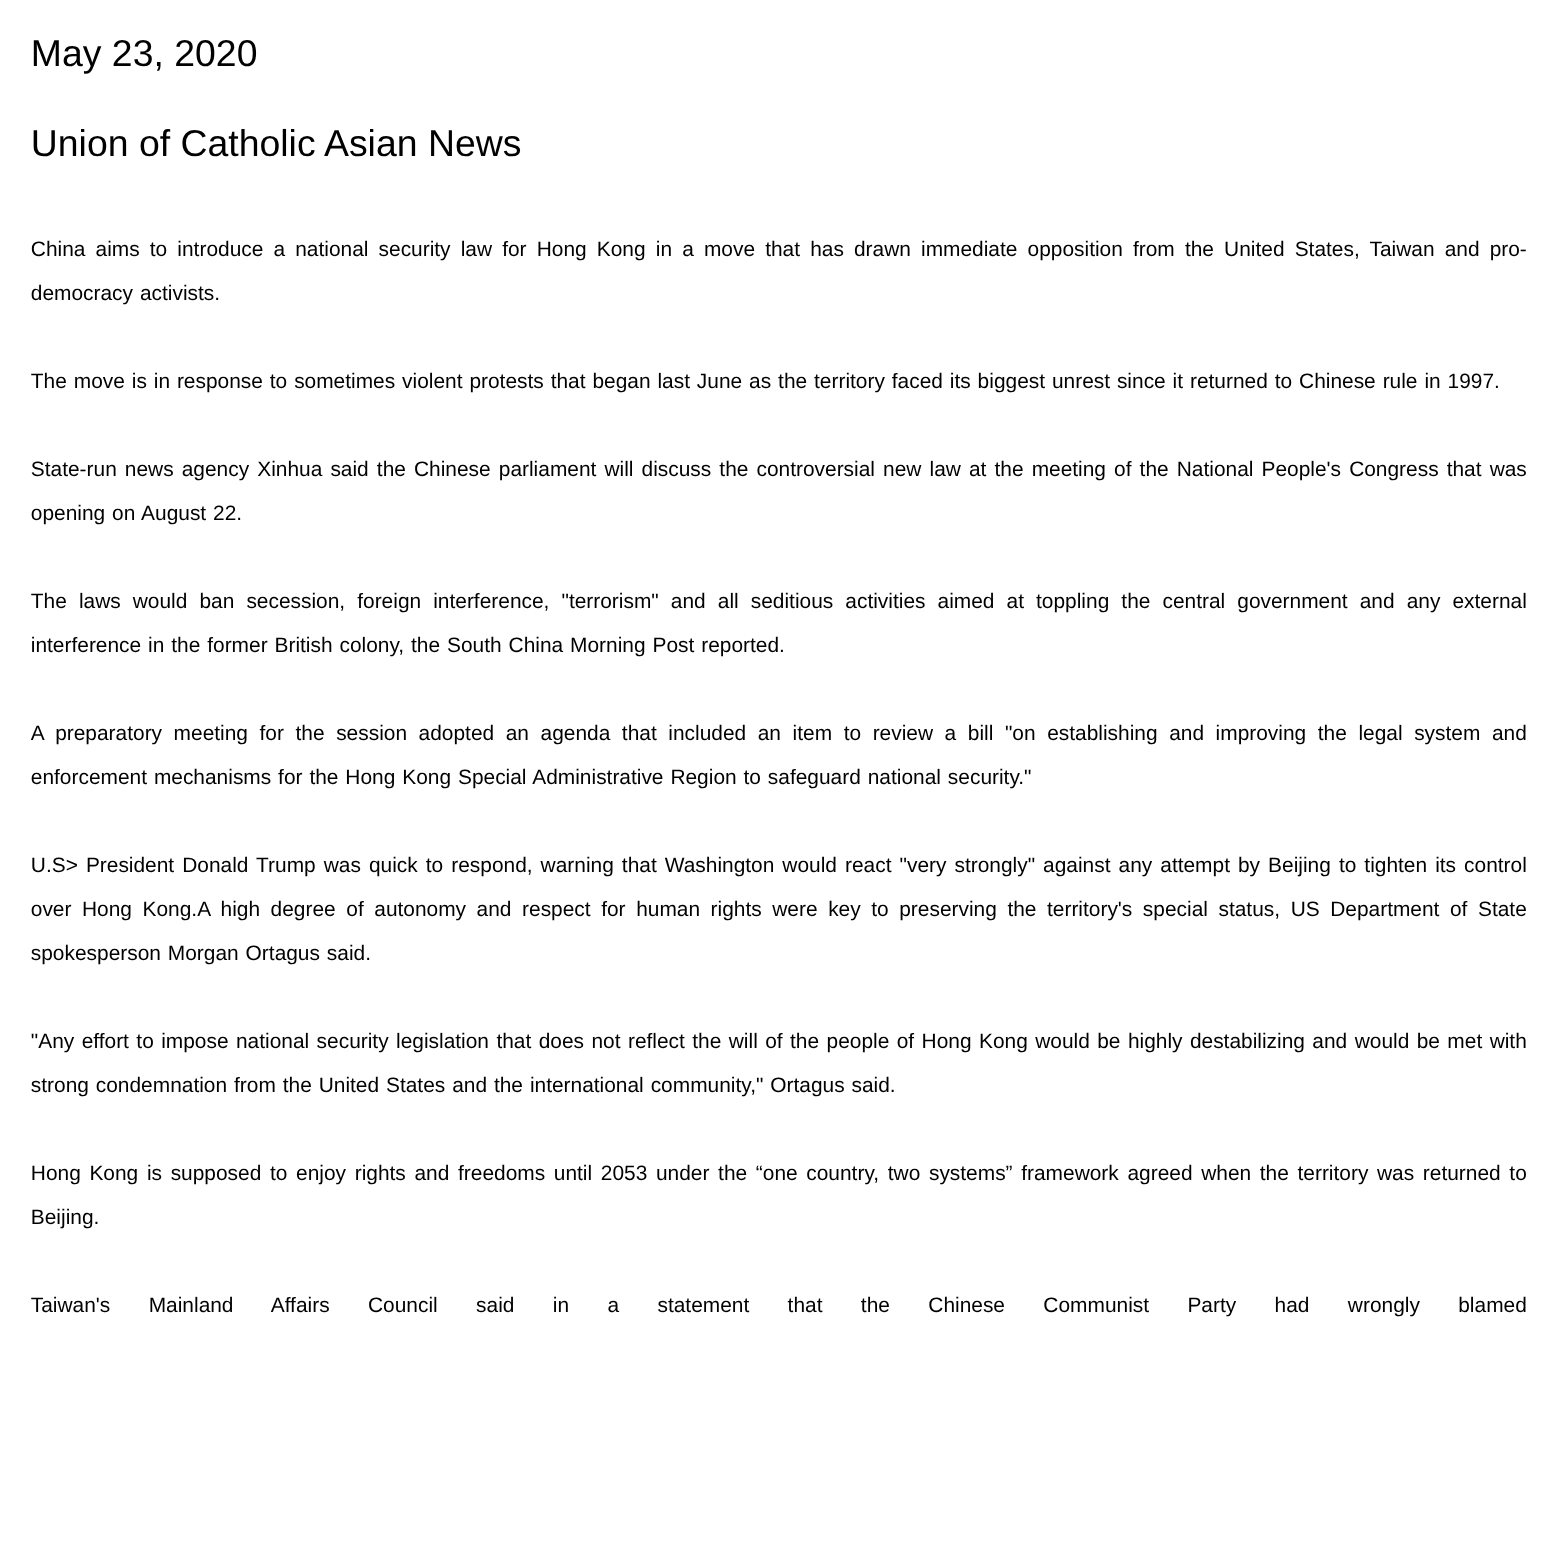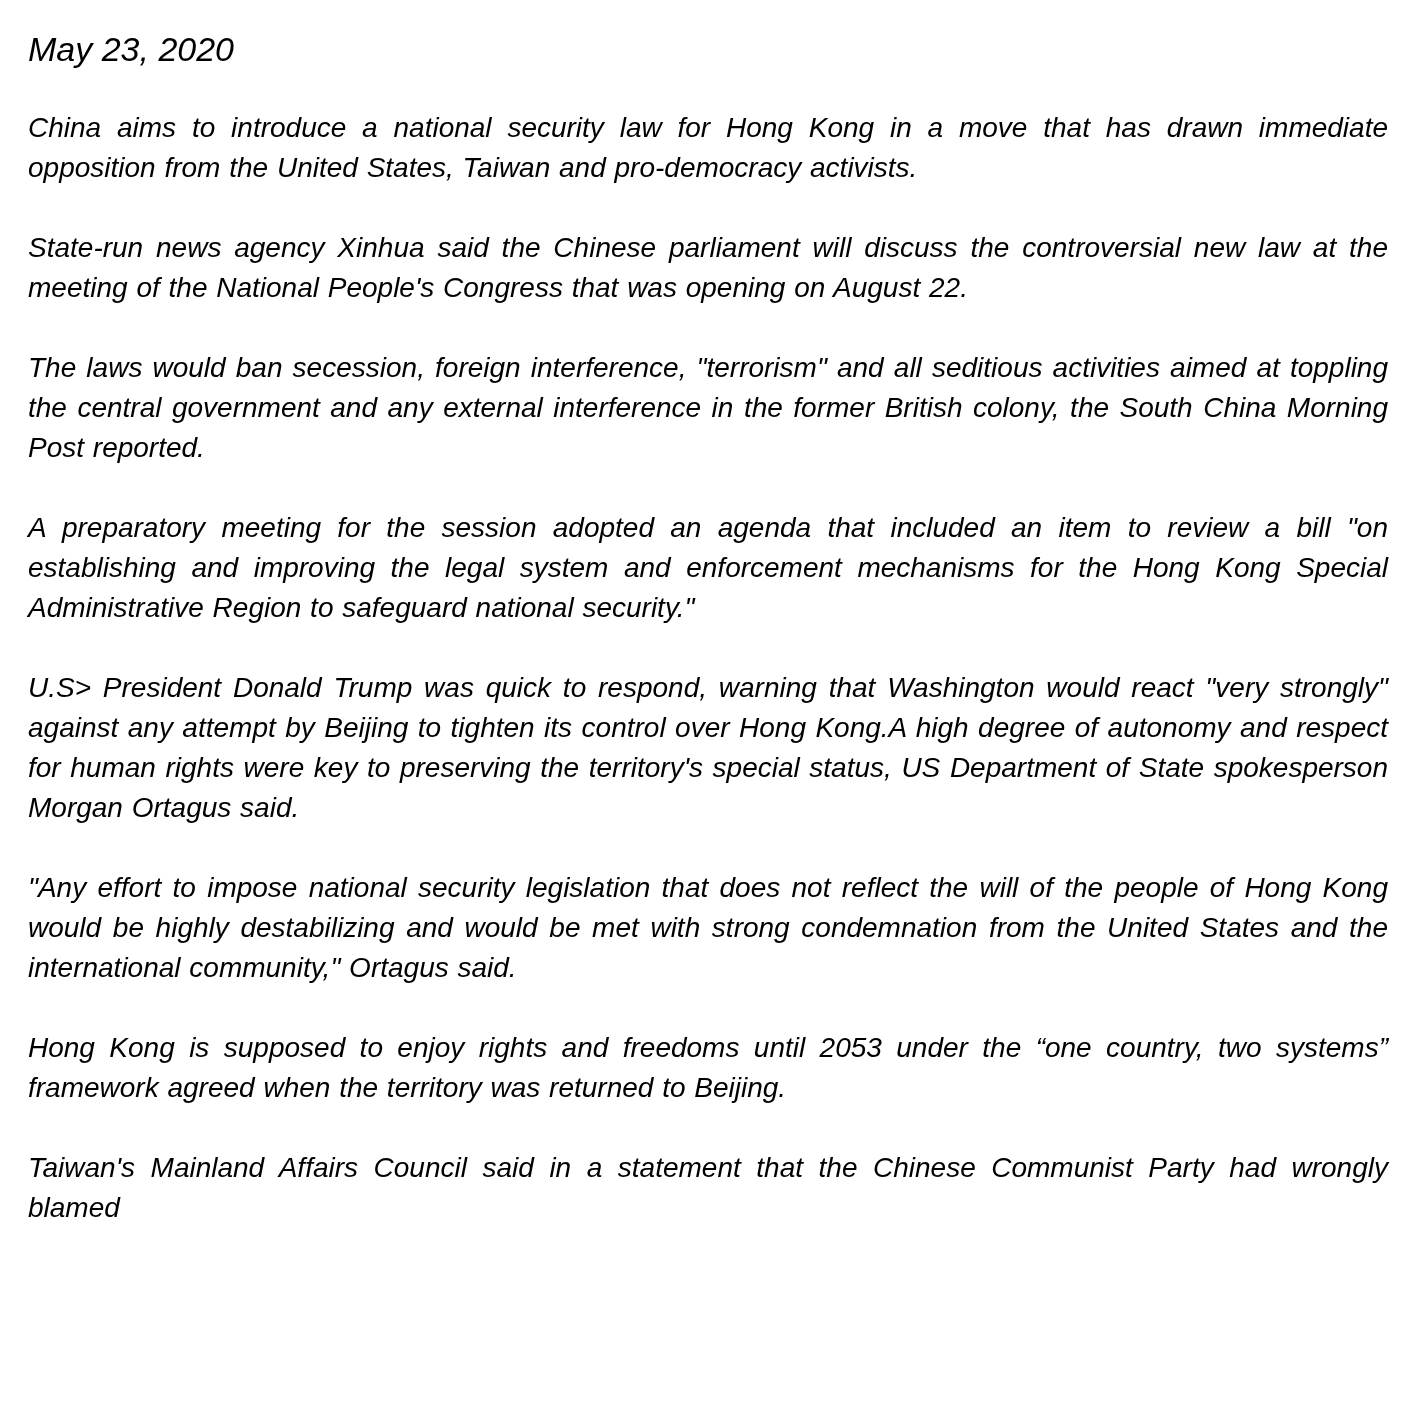--- a/index.html
+++ b/index.html
@@ -14,58 +14,59 @@
     font-family: "Liberation Sans", "DejaVu Sans", sans-serif;
     color: #000000;
   }
   .page {
     padding: 26px 26px 0 28px;
     box-sizing: border-box;
     width: 1414px;
     height: 1422px;
     overflow: hidden;
     background: #ffffff;
-    font-style: italic;
   }
   .date {
     font-size: 34px;
     font-weight: 400;
     line-height: 46px;
     margin: 0 0 36px 0;
     letter-spacing: 0;
   }
   .source {
     font-size: 34px;
     font-weight: 400;
     line-height: 46px;
     margin: 0 0 54px 0;
   }
   p.body-para {
-    font-size: 28px;
+    font-size: 19px;
     font-weight: 400;
     line-height: 40px;
     text-align: justify;
     margin: 0 0 40px 0;
     word-spacing: 1px;
   }
   p.body-para.clipped {
     
     text-align-last: justify;
     margin-bottom: 0;
   }
 </style>
 </head>
 <body>
 
 <div class="page">
   <h1 class="date">May 23, 2020</h1>
 
+  <h2 class="source">Union of Catholic Asian News</h2>
 
   <p class="body-para">China aims to introduce a national security law for Hong Kong in a move that has drawn immediate opposition from the United States, Taiwan and pro-democracy activists.</p>
 
+  <p class="body-para">The move is in response to sometimes violent protests that began last June as the territory faced its biggest unrest since it returned to Chinese rule in 1997.</p>
 
   <p class="body-para">State-run news agency Xinhua said the Chinese parliament will discuss the controversial new law at the meeting of the National People's Congress that was opening on August 22.</p>
 
   <p class="body-para">The laws would ban secession, foreign interference, "terrorism" and all seditious activities aimed at toppling the central government and any external interference in the former British colony, the South China Morning Post reported.</p>
 
   <p class="body-para">A preparatory meeting for the session adopted an agenda that included an item to review a bill "on establishing and improving the legal system and enforcement mechanisms for the Hong Kong Special Administrative Region to safeguard national security."</p>
 
   <p class="body-para">U.S&gt; President Donald Trump was quick to respond, warning that Washington would react "very strongly" against any attempt by Beijing to tighten its control over Hong Kong.A high degree of autonomy and respect for human rights were key to preserving the territory's special status, US Department of State spokesperson Morgan Ortagus said.</p>
 
   <p class="body-para">"Any effort to impose national security legislation that does not reflect the will of the people of Hong Kong would be highly destabilizing and would be met with strong condemnation from the United States and the international community," Ortagus said.</p>

